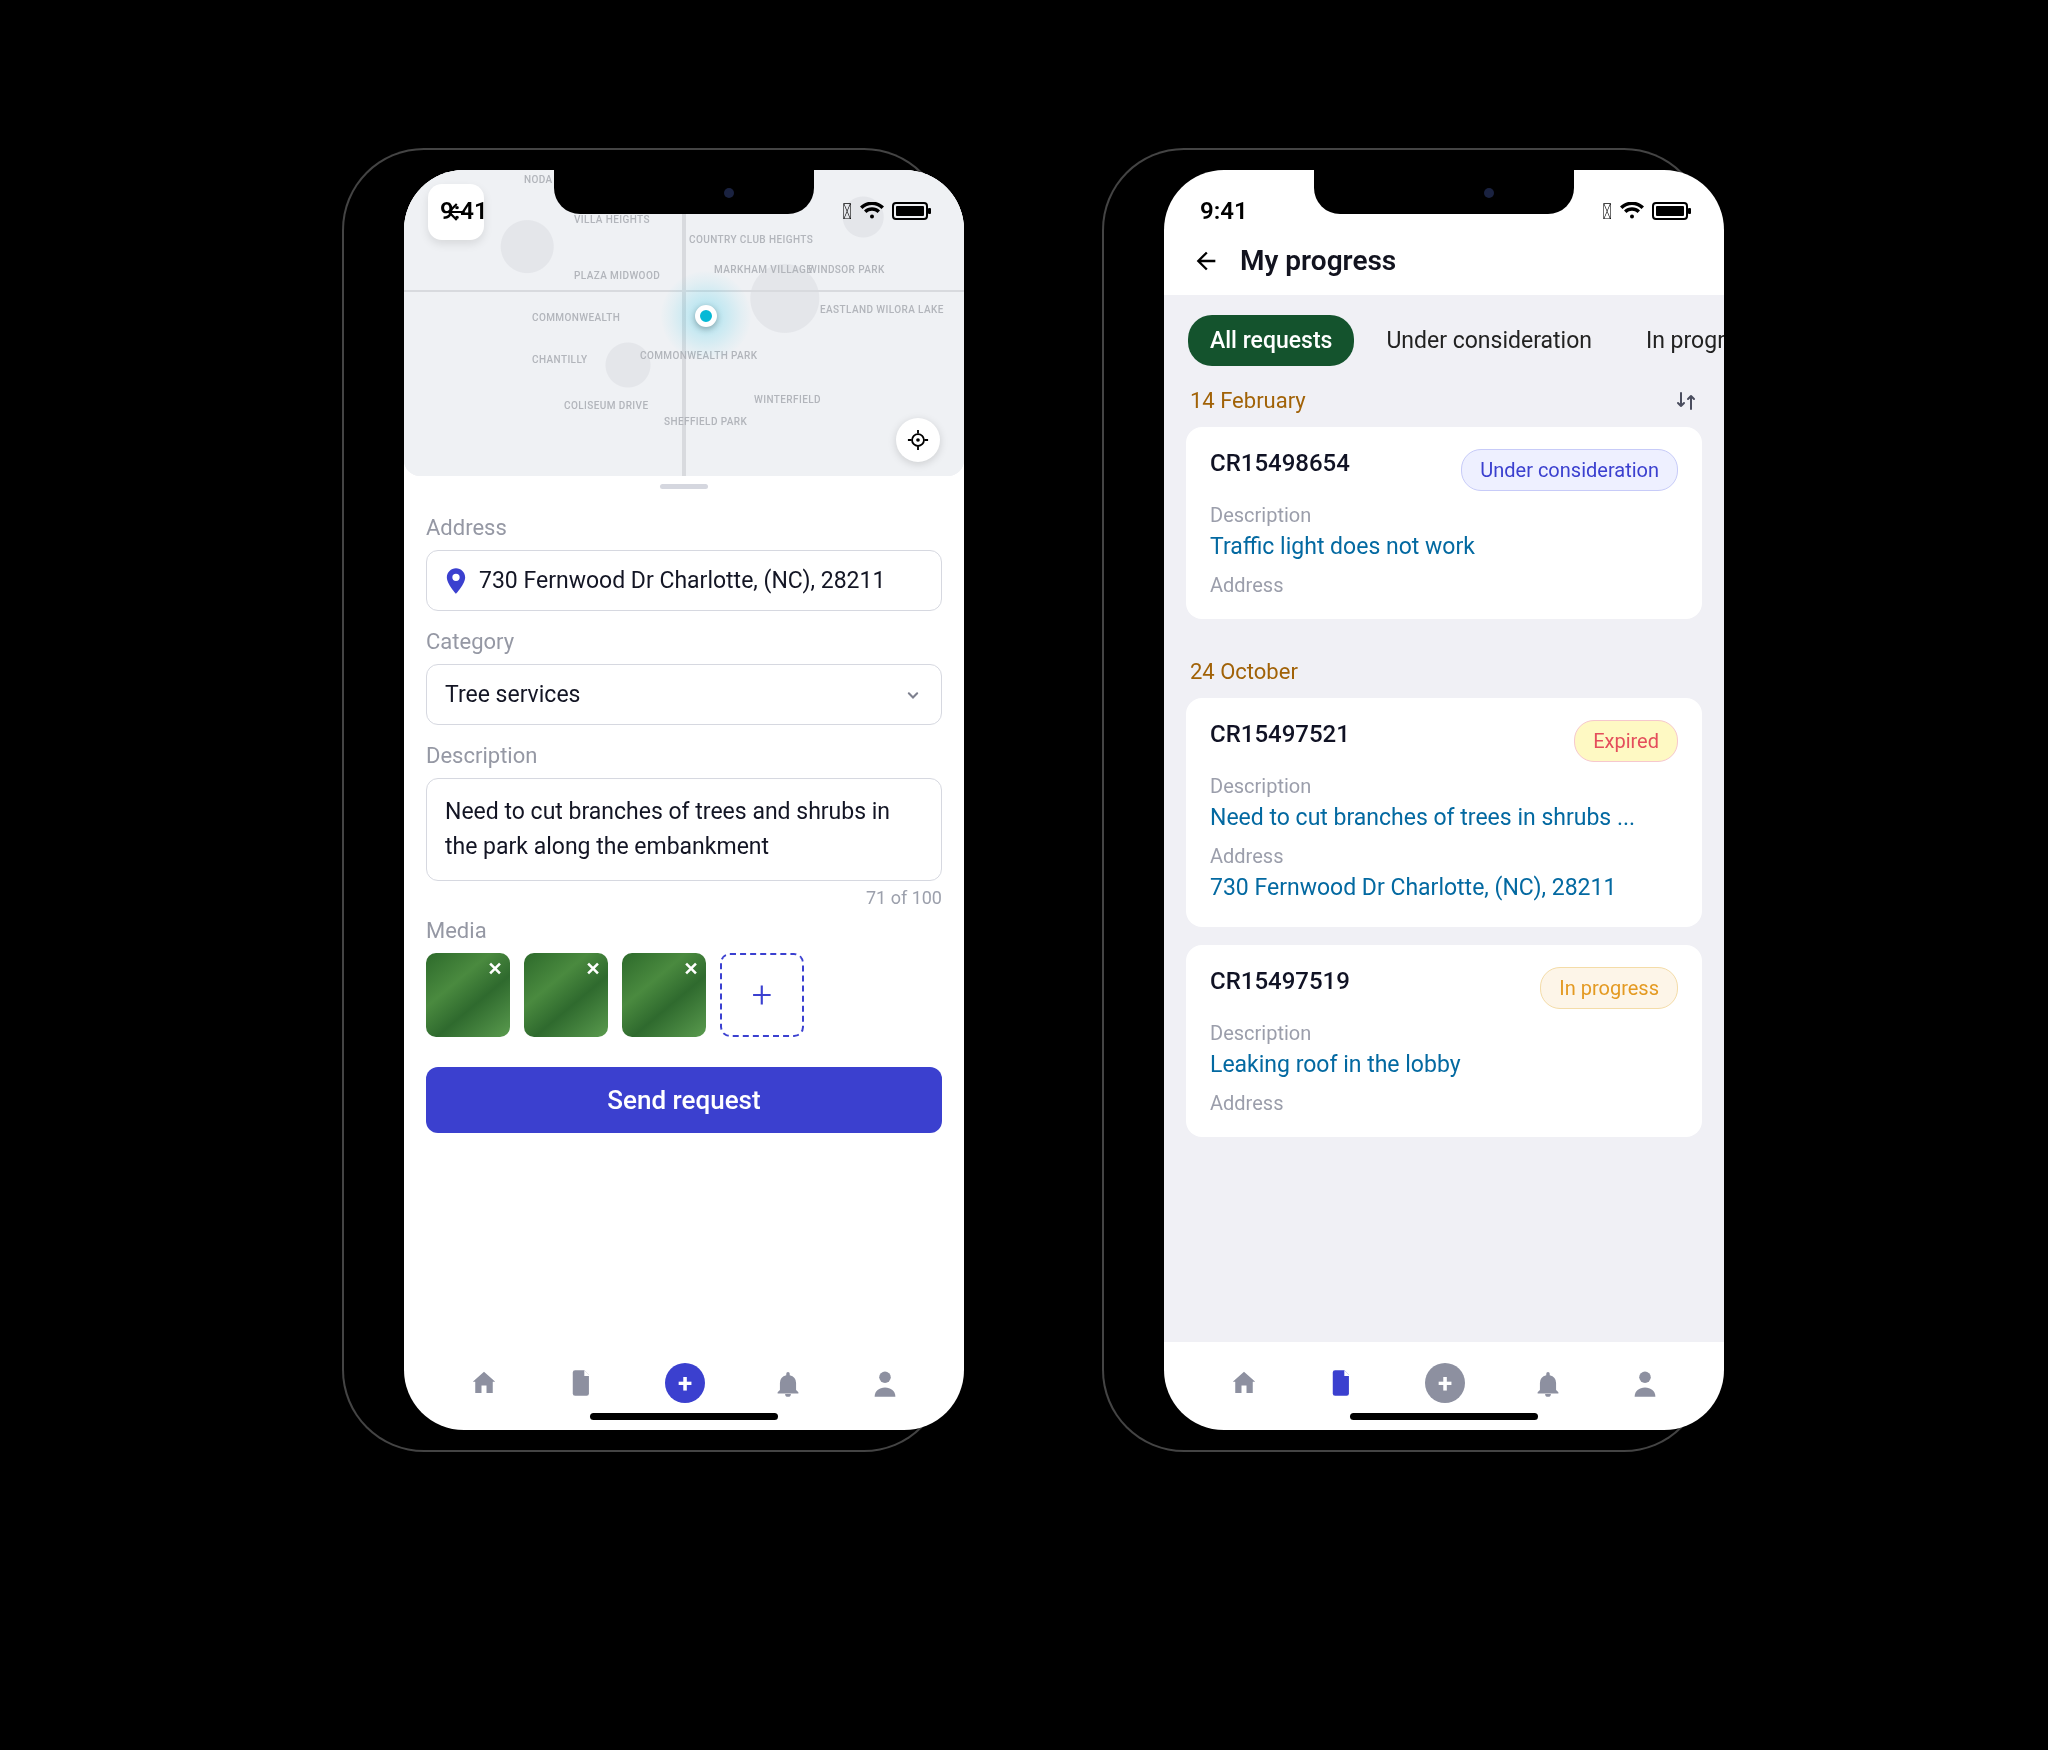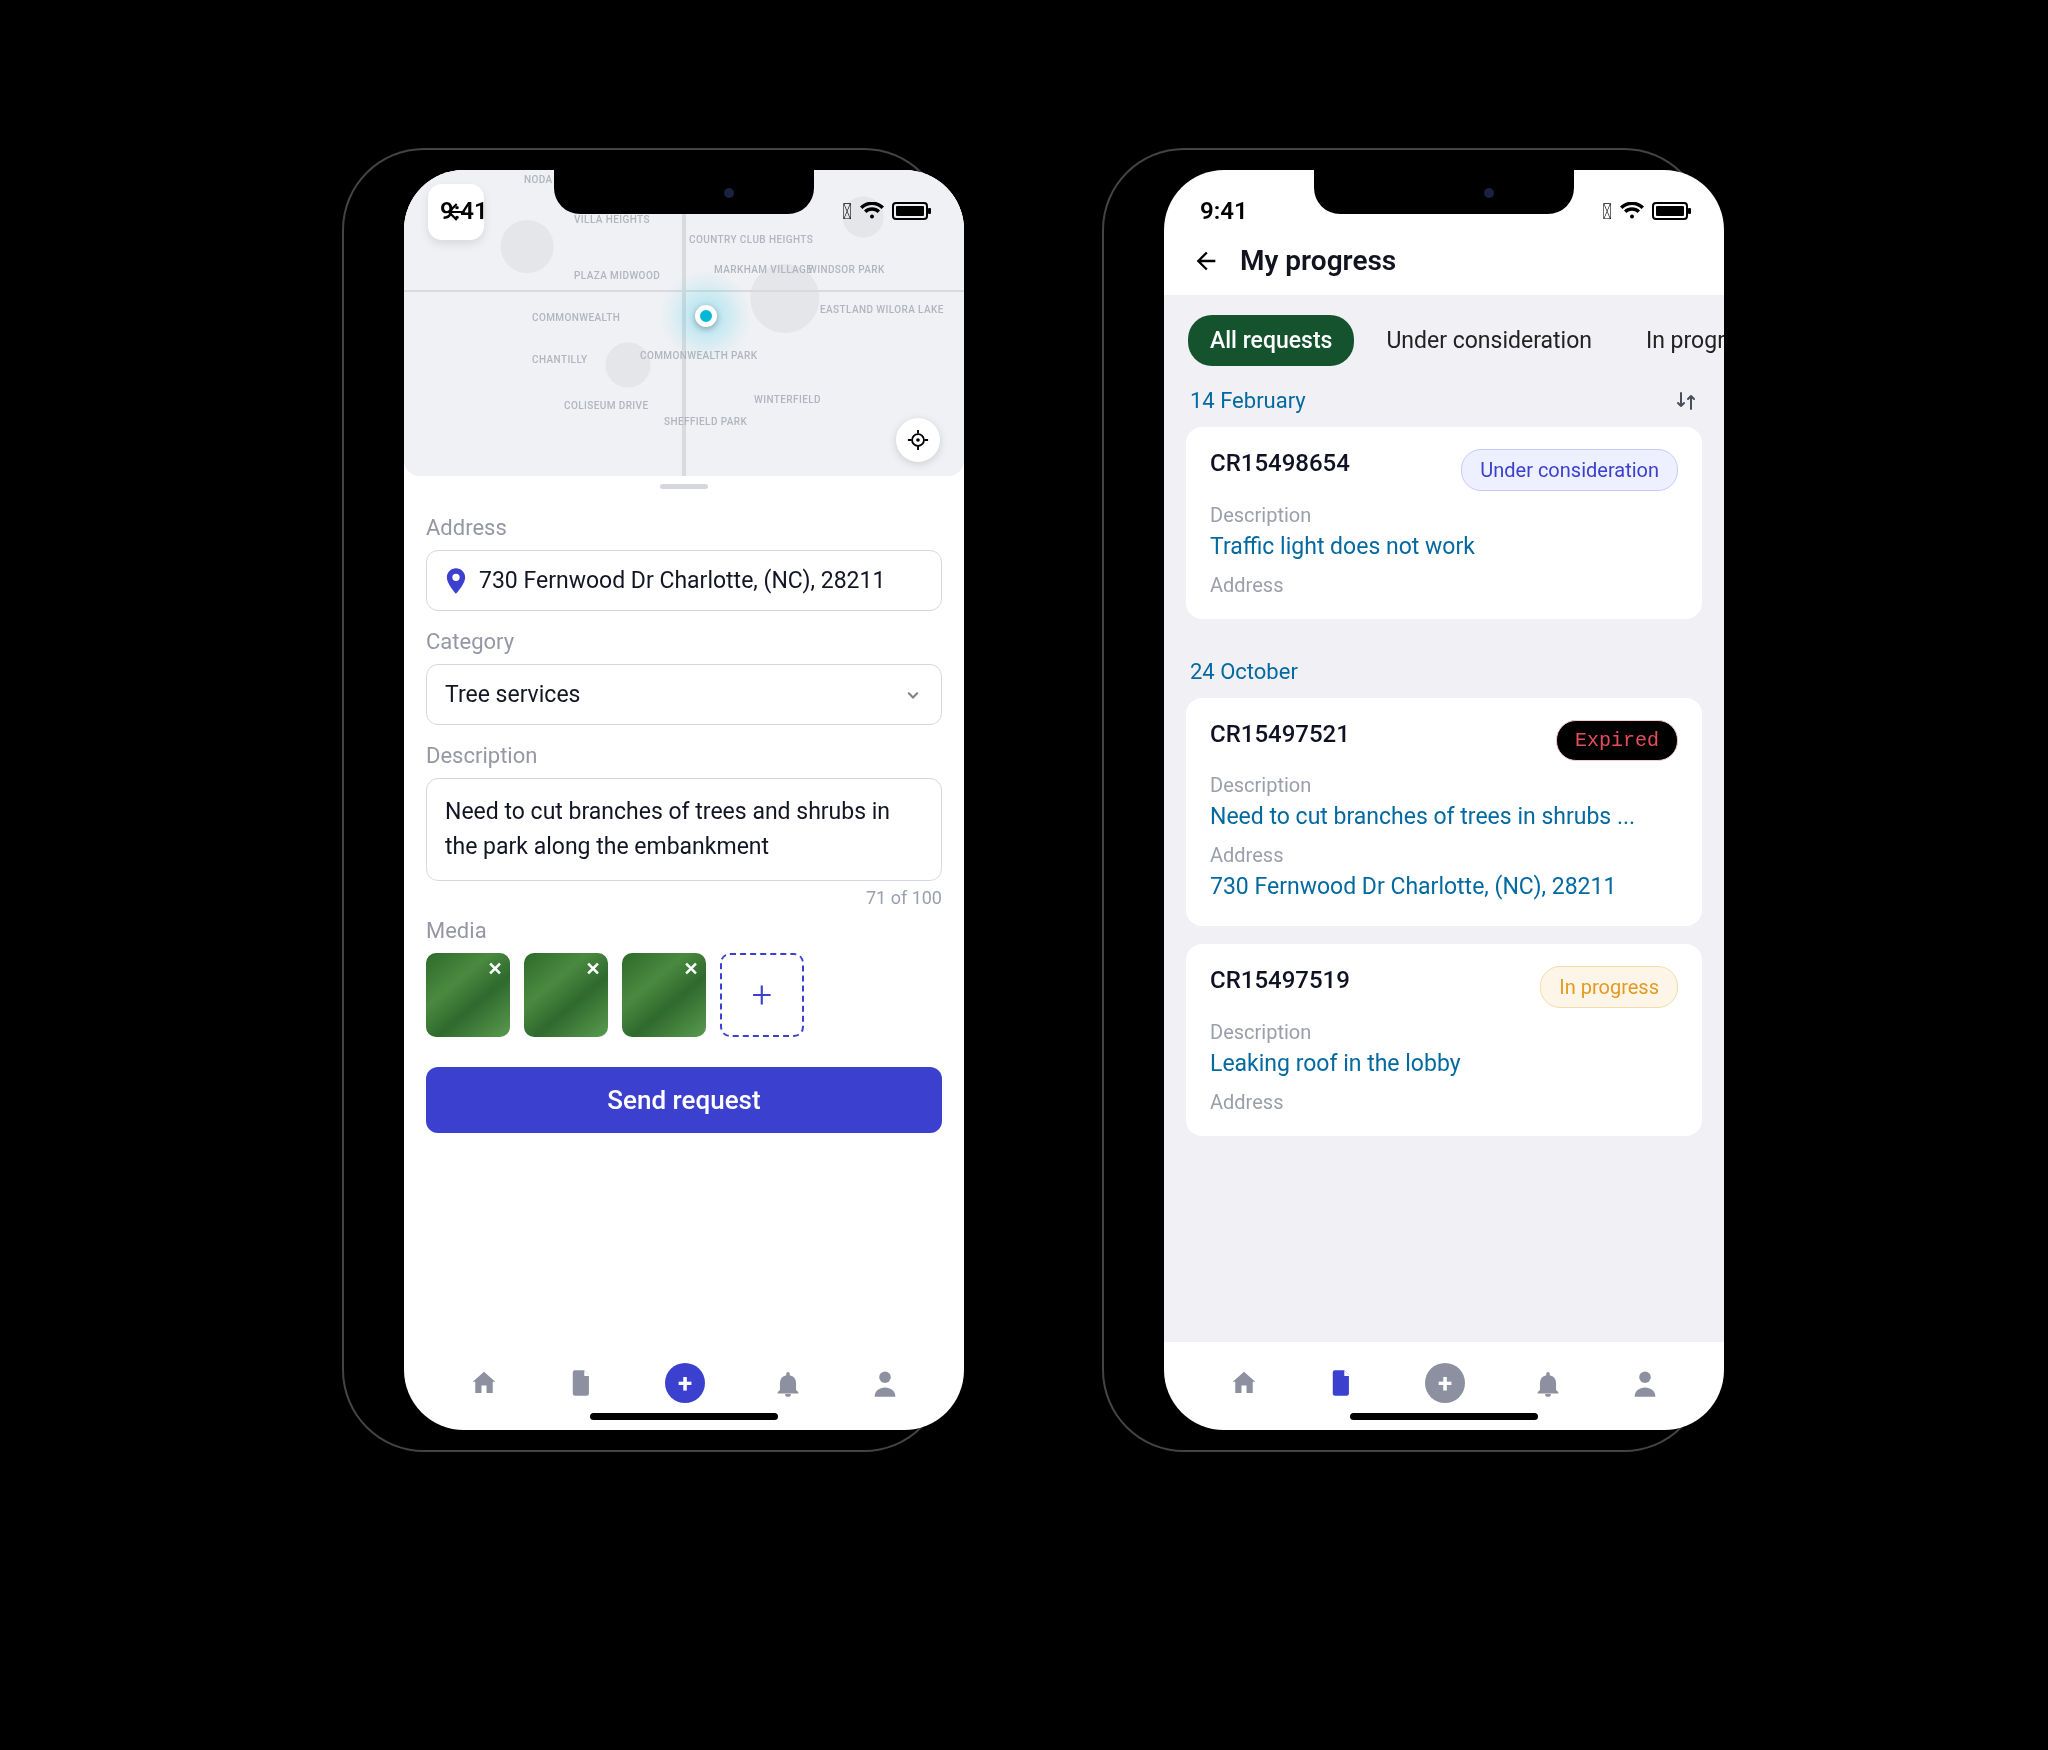--- a/index.html
+++ b/index.html
@@ -136,29 +136,29 @@
   .hdr2 { display:flex; align-items:center; gap:20px; padding: 10px 28px 18px; }
   .hdr2-title { font-size:28px; font-weight:600; color:#12131f; }
   .body2 { flex:1; background:#f0f0f5; overflow:hidden; padding: 20px 0 0; }
   .tabs { display:flex; gap:10px; padding:0 24px; overflow:hidden; }
   .tab {
     padding:12px 22px; border-radius:24px; font-size:23px; white-space:nowrap;
     color:#222; background:transparent;
   }
   .tab.active { background:#14532d; color:#fff; font-weight:500; }
   .date-row { display:flex; justify-content:space-between; align-items:center; padding: 22px 26px 14px; }
-  .date-label { font-size:22px; color:#0369a1; }
+  .date-label { font-size:22px; color:#a16207; }
   .card {
     background:#fff; border-radius:16px; margin: 0 22px 18px; padding:22px 24px;
   }
   .card-top { display:flex; justify-content:space-between; align-items:flex-start; margin-bottom:12px; }
   .card-id { font-size:24px; color:#101224; font-weight:500; }
   .badge { border-radius:20px; padding:8px 18px; font-size:20px; border-width:1.5px; border-style:solid; }
   .b-consider { color:#3b40cf; background:#eef0ff; border-color:#c7cbf8; }
-  .b-expired { color:#e44e5c; background:#000000; border-color:#f6c8cd;font-family:Liberation Mono, monospace; }
+  .b-expired { color:#e44e5c; background:#fef9c3; border-color:#f6c8cd; }
   .b-progress { color:#e49a22; background:#fdf5e8; border-color:#f4dca8; }
   .meta-label { color:#9b9eab; font-size:20px; margin-top:10px; }
   .meta-val { font-size:23px; color:#0369a1; margin-top:4px; line-height:1.4; }
 
 </style>
 </head>
 <body>
 
 <div class="phone">
   <div class="screen">

